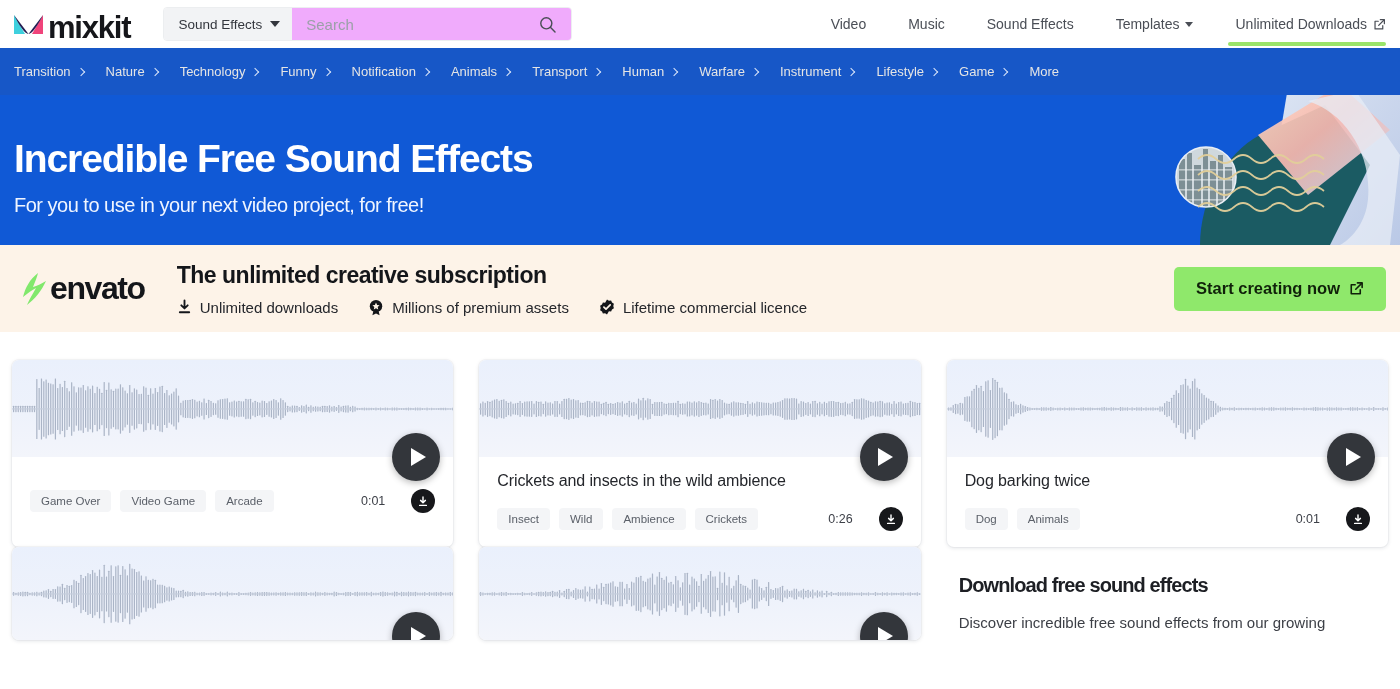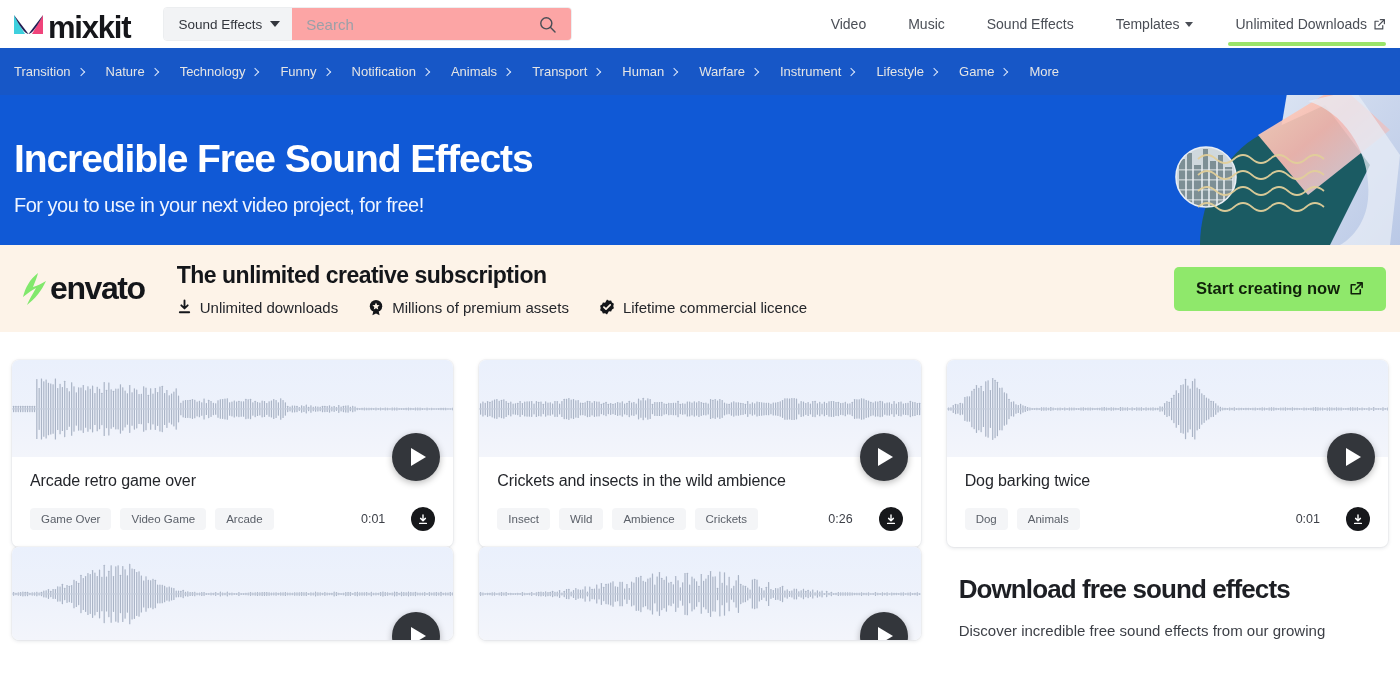--- a/index.html
+++ b/index.html
@@ -58,21 +58,21 @@
   .caret-down {
     width: 0; height: 0;
     border-left: 5px solid transparent;
     border-right: 5px solid transparent;
     border-top: 6px solid #33363d;
     display: inline-block;
   }
   .search-field {
     flex: 1;
     display: flex; align-items: center;
-    background: #fca5a5;
+    background: #f0abfc;
     padding: 0 14px;
   }
   .search-field input {
     flex: 1;
     border: none; outline: none;
     font-family: "Liberation Sans", sans-serif;
     font-size: 15px;
     color: #3b3e45;
     background: transparent;
   }
@@ -305,21 +305,21 @@
     column-gap: 26px;
     padding: 0 12px;
     position: relative;
   }
   .card-partial { height: 93px; }
   .card-partial .wave-area { height: 93px; }
   .card-partial .play-btn { bottom: -20px; }
 
   .promo { padding-top: 27px; padding-left: 12px; }
   .promo-title {
-    font-size: 26px;
+    font-size: 20px;
     font-weight: 700;
     color: #1d1f24;
     letter-spacing: -0.9px;
   }
   .promo-desc {
     margin-top: 15px;
     font-size: 15px;
     color: #3c3f46;
     line-height: 1.45;
   }
@@ -732,21 +732,20 @@
           <rect x="434.05" y="34.30" width="1.20" height="1.41" rx="0.4" fill="#aab4c6"></rect>
           <rect x="436.37" y="34.25" width="1.20" height="1.50" rx="0.4" fill="#aab4c6"></rect>
           <rect x="438.68" y="33.66" width="1.20" height="2.68" rx="0.4" fill="#aab4c6"></rect>
           <rect x="0" y="34.4" width="440" height="1.1" fill="#c6cedc"></rect>
         </svg>
         <div class="play-btn">
           <span class="play-tri"></span>
         </div>
       </div>
       <div class="card-body">
-        <div class="card-title">Arcade retro game over</div>
         <div class="tag-row">
           <span class="tag">Game Over</span>
           <span class="tag">Video Game</span>
           <span class="tag">Arcade</span>
           <div class="card-meta">
             <span class="duration">0:01</span>
             <div class="dl-btn">
               <svg width="12" height="13" viewBox="0 0 16 16">
                 <path d="M8 2 v7 M8 9.6 L4.8 6.5 M8 9.6 L11.2 6.5" stroke="#ffffff" stroke-width="1.9" fill="none" stroke-linecap="round"></path>
                 <rect x="2.6" y="12.2" width="10.8" height="1.9" rx=".9" fill="#ffffff"></rect>

